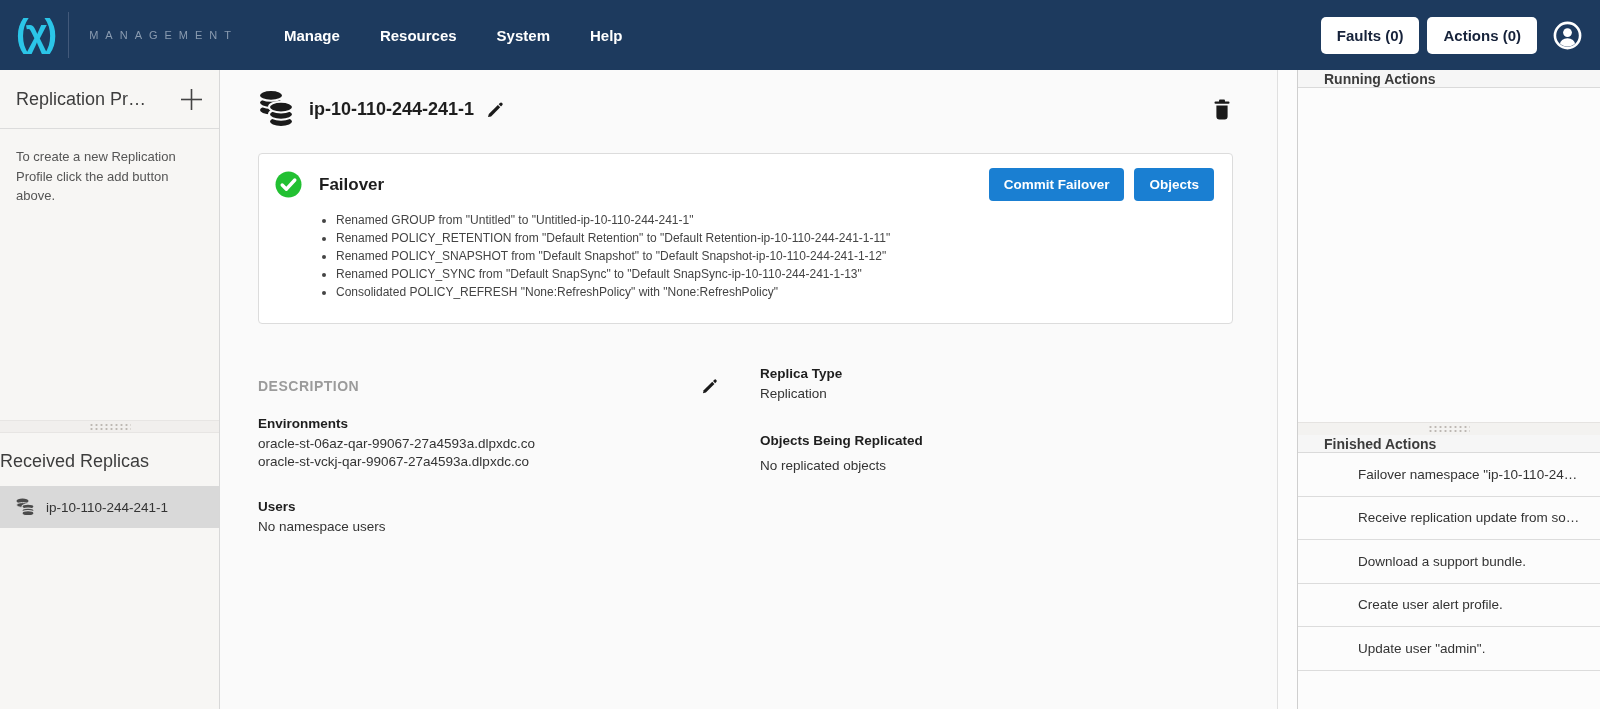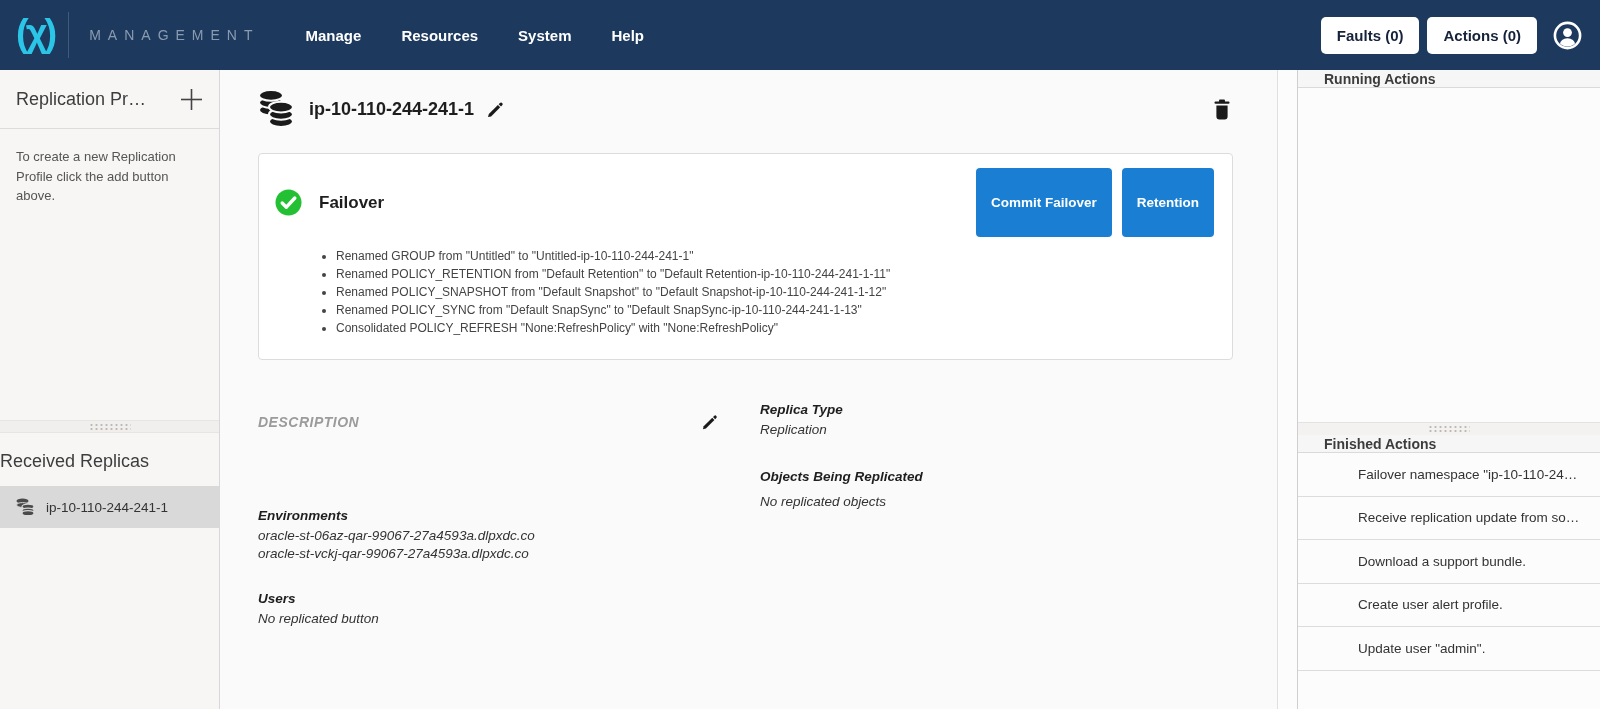--- a/index.html
+++ b/index.html
@@ -3,21 +3,21 @@
 <meta charset="utf-8">
 <style>
   * { box-sizing: border-box; margin: 0; padding: 0; }
   html, body { width: 1600px; height: 709px; overflow: hidden; }
   body { font-family: "Liberation Sans", sans-serif; background: #fafafa; color: #333; }
 
   
   .navbar { height: 70px; background: #1d3a5e; display: flex; align-items: center; }
   .logo { margin-left: 16px; color: #2bc5e8; font-size: 38px; font-weight: 700; letter-spacing: -3px; line-height: 1; padding-bottom: 4px; }
   .nav-divider { width: 1px; height: 46px; background: #42597a; margin: 0 20px 0 14px; }
-  .brand { color: #8a9bb0; font-size: 14px; letter-spacing: 7px; font-weight: 400; }
+  .brand { color: #8a9bb0; font-size: 11px; letter-spacing: 7px; font-weight: 400; }
   .menu { display: flex; gap: 40px; margin-left: 46px; }
   .menu-item { color: #ffffff; font-weight: 700; font-size: 15px; cursor: pointer; }
   .nav-right { margin-left: auto; display: flex; align-items: center; margin-right: 18px; }
   .nav-btn { background: #ffffff; color: #16223a; font-weight: 700; font-size: 15px;
              padding: 10px 16px; border-radius: 5px; border: none; margin-left: 8px; cursor: pointer;
              font-family: "Liberation Sans", sans-serif; }
   .avatar-wrap { margin-left: 16px; display: flex; align-items: center; cursor: pointer; }
 
   
   .app-body { display: flex; height: 639px; }
@@ -47,33 +47,33 @@
   .icon-btn { cursor: pointer; display: inline-flex; align-items: center; }
   .title-edit { margin-left: 13px; }
   .header-trash { margin-left: auto; }
 
   .failover-card { margin: 24px 44px 0 38px; background: #ffffff; border: 1px solid #dcdcdc;
                    border-radius: 4px; padding: 14px 18px 20px 16px; }
   .card-head { display: flex; align-items: center; }
   .card-title { font-size: 17px; font-weight: 700; color: #1e1e1e; margin-left: 17px; }
   .card-buttons { margin-left: auto; display: flex; gap: 10px; }
   .btn-primary { background: #1a7fd2; color: #ffffff; font-weight: 700; font-size: 13.5px;
-                 border: none; border-radius: 4px; padding: 27px 15px; cursor: pointer;
+                 border: none; border-radius: 4px; padding: 9px 15px; cursor: pointer;
                  font-family: "Liberation Sans", sans-serif; }
   .event-list { margin: 12px 0 0 61px; }
   .event-list li { font-size: 12px; color: #444; margin: 3px 0; line-height: 1.25; }
 
-  .details { display: flex; margin: 42px 44px 0 38px; font-style: italic; }
+  .details { display: flex; margin: 42px 44px 0 38px; }
   .col-left { width: 460px; flex: none; }
   .desc-row { display: flex; justify-content: space-between; align-items: center; padding-top: 12px; }
   .desc-label { font-size: 14px; font-weight: 700; color: #9b9b9b; letter-spacing: 0.5px; }
   .field { margin-top: 0; }
   .field-label { font-size: 13.5px; font-weight: 700; color: #1e1e1e; margin-bottom: 4px; }
   .field-value, .env-line { font-size: 13.5px; color: #333; line-height: 1.32; }
-  .mt-env { margin-top: 78px; }
+  .mt-env { margin-top: 22px; }
   .mt-users { margin-top: 28px; }
   .col-right { margin-left: 42px; }
   .mt-objects { margin-top: 30px; }
   .gap-value { margin-top: 9px; }
 
   
   .gutter { width: 19px; background: #fcfcfc; flex: none; }
   .actions-panel { width: 303px; flex: none; border-left: 1px solid #cfcfcf; display: flex; flex-direction: column; background: #fafafa; }
   .panel-header { height: 18px; display: flex; align-items: center; padding-left: 26px;
                   font-size: 14px; font-weight: 700; color: #3c3c3c;
@@ -188,21 +188,21 @@
       <div class="card-head">
         <span class="icon-btn">
           <svg width="27" height="27" viewBox="0 0 27 27">
             <circle cx="13.5" cy="13.5" r="13" fill="#22c032"></circle>
             <path d="M7.2 14 l4.2 4.2 L19.8 9" stroke="#ffffff" stroke-width="3.4" fill="none" stroke-linecap="round" stroke-linejoin="round"></path>
           </svg>
         </span>
         <span class="card-title">Failover</span>
         <span class="card-buttons">
           <button class="btn-primary">Commit Failover</button>
-          <button class="btn-primary">Retention</button>
+          <button class="btn-primary">Objects</button>
         </span>
       </div>
       <ul class="event-list">
           <li>Renamed GROUP from "Untitled" to "Untitled-ip-10-110-244-241-1"</li>
           <li>Renamed POLICY_RETENTION from "Default Retention" to "Default Retention-ip-10-110-244-241-1-11"</li>
           <li>Renamed POLICY_SNAPSHOT from "Default Snapshot" to "Default Snapshot-ip-10-110-244-241-1-12"</li>
           <li>Renamed POLICY_SYNC from "Default SnapSync" to "Default SnapSync-ip-10-110-244-241-1-13"</li>
           <li>Consolidated POLICY_REFRESH "None:RefreshPolicy" with "None:RefreshPolicy"</li>
         </ul>
     </div>
@@ -220,21 +220,21 @@
         </div>
         <div class="field mt-env">
           <div class="field-label">Environments</div>
           <div>
               <div class="env-line">oracle-st-06az-qar-99067-27a4593a.dlpxdc.co</div>
               <div class="env-line">oracle-st-vckj-qar-99067-27a4593a.dlpxdc.co</div>
             </div>
         </div>
         <div class="field mt-users">
           <div class="field-label">Users</div>
-          <div class="field-value">No replicated button</div>
+          <div class="field-value">No namespace users</div>
         </div>
       </div>
       <div class="col-right">
         <div class="field">
           <div class="field-label">Replica Type</div>
           <div class="field-value">Replication</div>
         </div>
         <div class="field mt-objects">
           <div class="field-label">Objects Being Replicated</div>
           <div class="field-value gap-value">No replicated objects</div>

